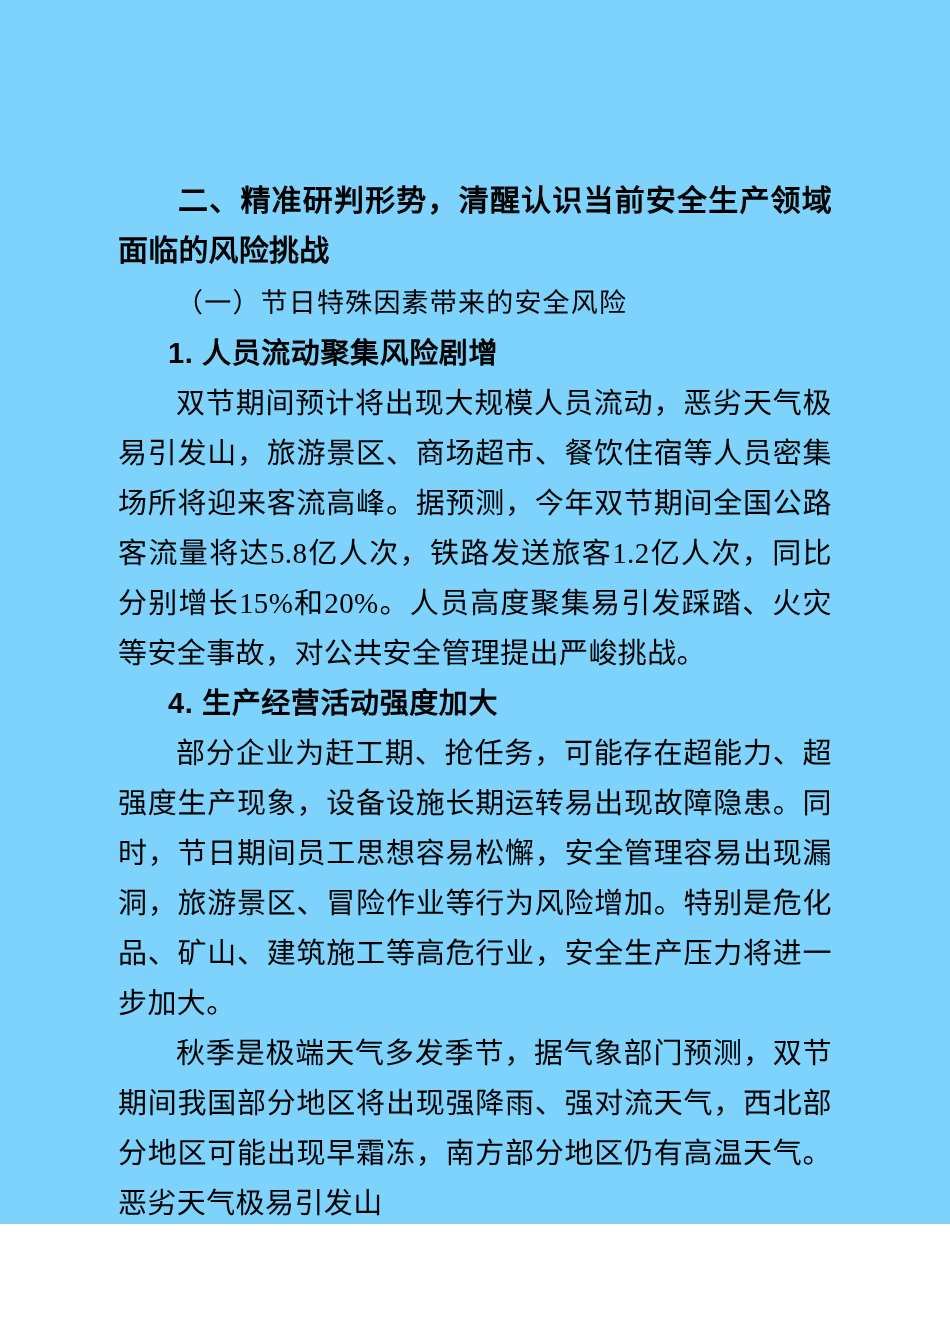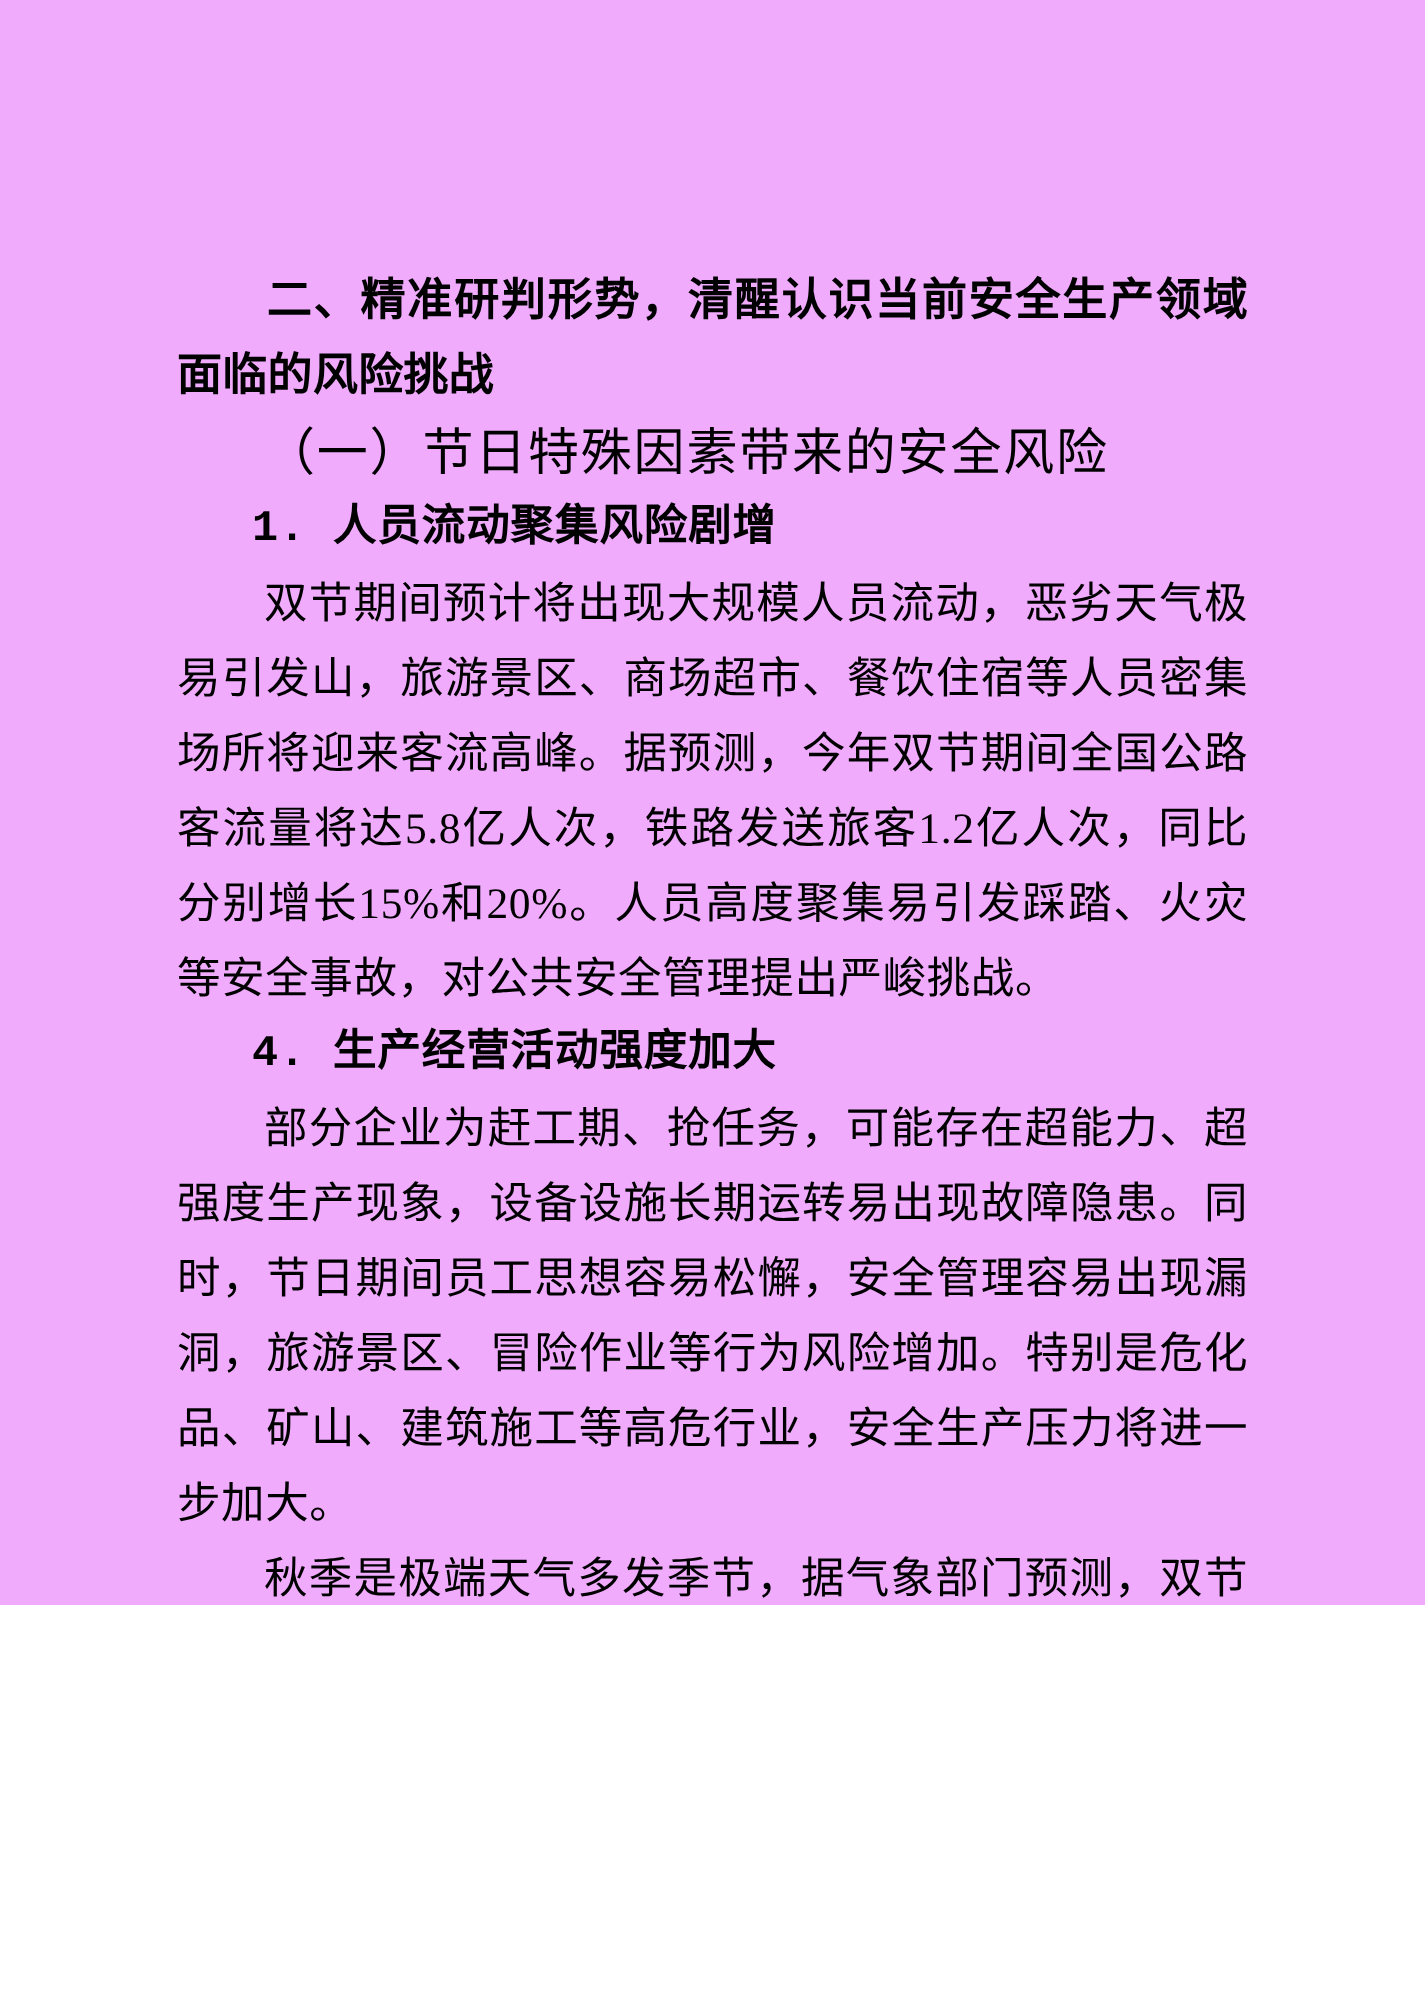--- a/index.html
+++ b/index.html
@@ -5,23 +5,23 @@
 <style>
   html, body {
     margin: 0;
     padding: 0;
     background: #ffffff;
   }
 
   #page {
     position: relative;
     width: 950px;
-    height: 1070px;
+    height: 1224px;
     margin: 0 auto;
-    background: #f0abfc;
+    background: #7dd3fc;
     overflow: hidden;
     box-sizing: border-box;
   }
 
   #content {
     position: absolute;
     left: 118px;
     top: 176px;
     width: 714px;
   }
@@ -43,30 +43,30 @@
     line-height: 50px;
     letter-spacing: 0.2px;
     text-indent: 60px;
     margin: 0 0 2px 0;
   }
 
   
   .h-sub {
     font-family: "Liberation Serif", "DejaVu Serif", serif;
     font-weight: normal;
-    font-size: 34px;
+    font-size: 27px;
     line-height: 50px;
     letter-spacing: 1.2px;
     text-indent: 58px;
     margin: 0;
   }
 
   
   .h-item {
-    font-family: Liberation Mono, monospace;
+    font-family: Liberation Sans, sans-serif;
     font-weight: bold;
     font-size: 29px;
     line-height: 50px;
     letter-spacing: 0.6px;
     text-indent: 50px;
     margin: 0;
   }
 
   
   .para {

